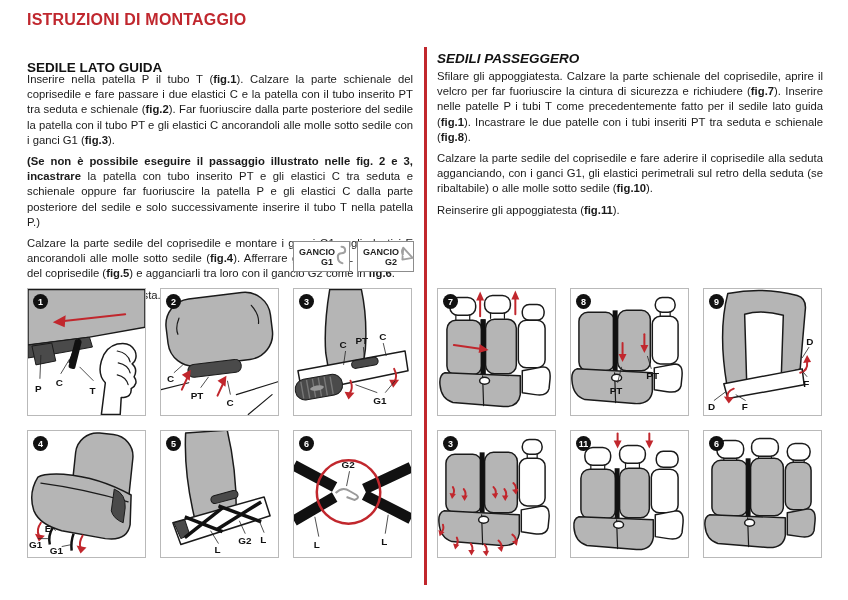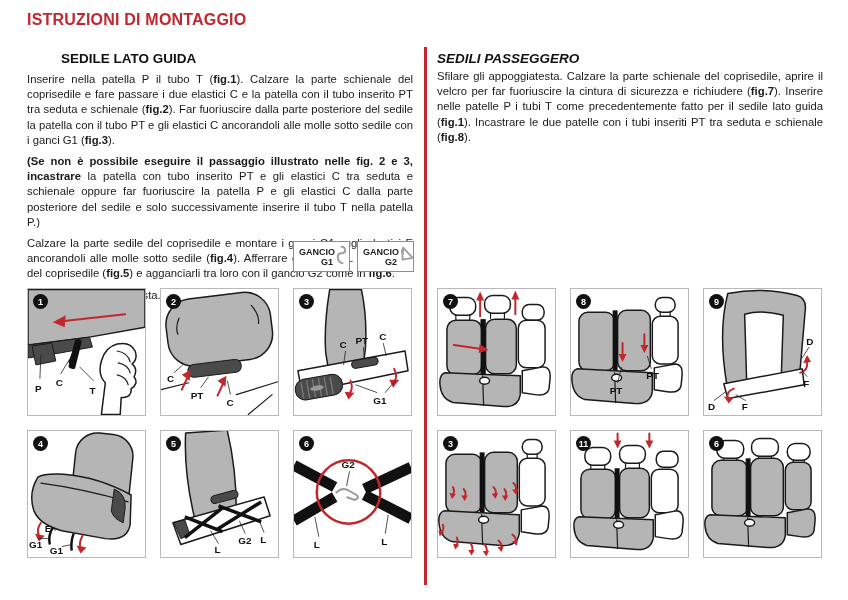--- a/index.html
+++ b/index.html
@@ -32,21 +32,21 @@
   .ld{stroke:#222;stroke-width:.8;fill:none;}
   .lb{font:bold 10px "Liberation Sans",sans-serif;fill:#111;}
 </style>
 </head>
 <body>
 
 <div id="page">
 
   <div class="main-title">ISTRUZIONI DI MONTAGGIO</div>
 
-  <div class="sec-head" style="left:27px;top:51px;margin-left:34px;">SEDILE LATO GUIDA</div>
+  <div class="sec-head" style="left:27px;top:60px;">SEDILE LATO GUIDA</div>
   <div class="col-text" style="left:27px;top:72px;">
     <p><span>Inserire nella patella P il tubo T (</span><span class="b">fig.1</span><span>). Calzare la parte schienale del coprisedile e fare passare i due elastici C e la patella con il tubo inserito PT tra seduta e schienale (</span><span class="b">fig.2</span><span>). Far fuoriuscire dalla parte posteriore del sedile la patella con il tubo PT e gli elastici C ancorandoli alle molle sotto sedile con i ganci G1 (</span><span class="b">fig.3</span><span>).</span></p>
     <p><span class="b">(Se non è possibile eseguire il passaggio illustrato nelle fig. 2 e 3, incastrare</span><span> la patella con tubo inserito PT e gli elastici C tra seduta e schienale oppure far fuoriuscire la patella P e gli elastici C dalla parte posteriore del sedile e solo successivamente inserire il tubo T nella patella P.)</span></p>
     <p><span>Calzare la parte sedile del coprisedile e montare i ganci G1 sugli elastici E ancorandoli alle molle sotto sedile (</span><span class="b">fig.4</span><span>). Afferrare gli elastici L posti ai lati del coprisedile (</span><span class="b">fig.5</span><span>) e agganciarli tra loro con il gancio G2 come in </span><span class="b">fig.6</span><span>.</span></p>
     <p><span>Reinserire l’appoggiatesta.</span></p>
   </div>
 
   <div class="gancio-row">
     <div class="gancio-box">
       <div class="gancio-text">
@@ -70,20 +70,22 @@
           </svg>
       </span>
     </div>
   </div>
 
   <div class="divider"></div>
 
   <div class="sec-head" style="left:437px;top:51px;font-style:italic;">SEDILI PASSEGGERO</div>
   <div class="col-text" style="left:437px;top:69px;">
     <p><span>Sfilare gli appoggiatesta. Calzare la parte schienale del coprisedile, aprire il velcro per far fuoriuscire la cintura di sicurezza e richiudere (</span><span class="b">fig.7</span><span>). Inserire nelle patelle P i tubi T come precedentemente fatto per il sedile lato guida (</span><span class="b">fig.1</span><span>). Incastrare le due patelle con i tubi inseriti PT tra seduta e schienale (</span><span class="b">fig.8</span><span>).</span></p>
+    <p><span>Calzare la parte sedile del coprisedile e fare aderire il coprisedile alla seduta agganciando, con i ganci G1, gli elastici perimetrali sul retro della seduta (se ribaltabile) o alle molle sotto sedile (</span><span class="b">fig.10</span><span>).</span></p>
+    <p><span>Reinserire gli appoggiatesta (</span><span class="b">fig.11</span><span>).</span></p>
   </div>
 
   <div class="fig-grid left">
 
     <div class="fig">
       <div class="badge">1</div>
       <svg viewBox="0 0 118 126">
         <path class="sg" d="M0,0 H118 V38 L62,48 L0,56 Z"></path>
         <path class="sd" d="M0,56 L62,48 L65,58 L32,64 L0,69 Z"></path>
         <path class="sd" d="M4,57 L24,54 L28,72 L8,76 Z"></path>

